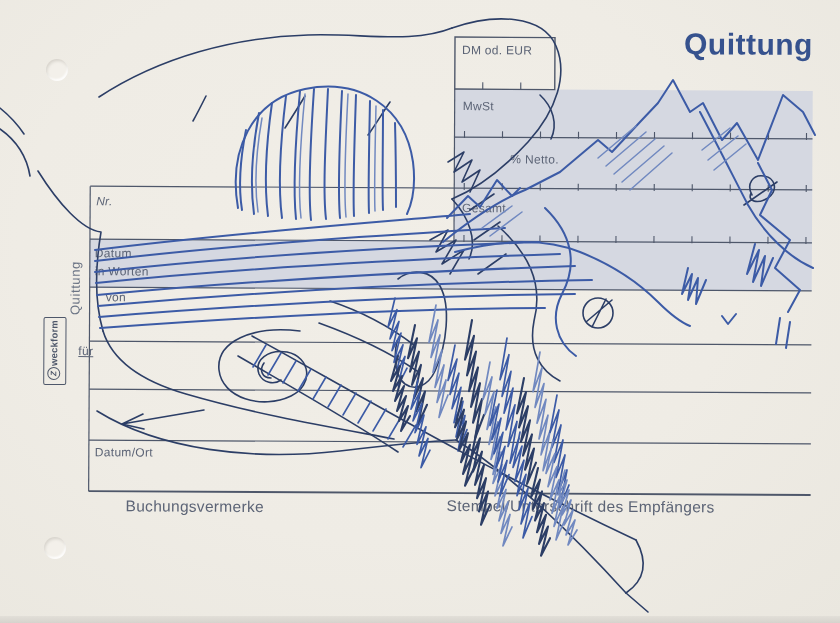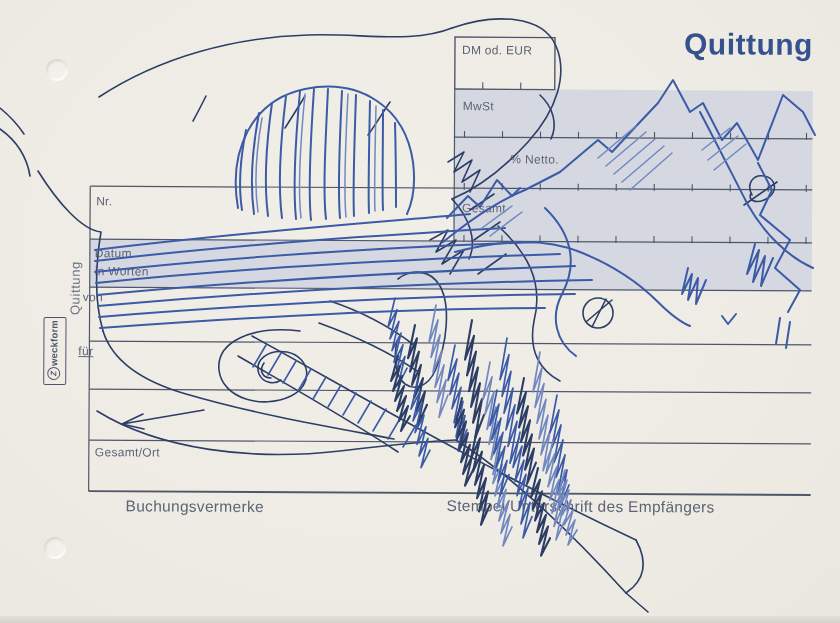--- a/index.html
+++ b/index.html
@@ -93,26 +93,26 @@
         </g>
     </svg>
 
     <div class="title">Quittung</div>
 
     <div class="lbl" style="left:462px;top:41px;">DM od. EUR</div>
     <div class="lbl" style="left:463px;top:97px;">MwSt</div>
     <div class="lbl" style="left:511px;top:150px;">% Netto.</div>
     <div class="lbl" style="left:463px;top:199px;">Gesamt</div>
 
-    <div class="lbl" style="left:97px;top:194px;">Nr.</div>
+    <div class="lbl" style="left:97px;top:194px;font-style:italic;">Nr.</div>
     <div class="lbl" style="left:96px;top:246px;">Datum</div>
     <div class="lbl" style="left:96px;top:264px;">in Worten</div>
-    <div class="lbl" style="left:84px;top:290px;">von</div>
+    <div class="lbl" style="left:107px;top:290px;">von</div>
     <div class="lbl" style="left:80px;top:344px;text-decoration:underline;">für</div>
-    <div class="lbl" style="left:97px;top:445px;">Gesamt/Ort</div>
+    <div class="lbl" style="left:97px;top:445px;">Datum/Ort</div>
     <div class="lbl bottom" style="left:96px;top:497px;padding-left:32px;">Buchungsvermerke</div>
     <div class="lbl bottom" style="left:449px;top:495px;">Stempel/Unterschrift des Empfängers</div>
 
     <div class="side-label">Quittung</div>
     <div class="logo-box">
       <div class="logo-inner">
         <span class="logo-z">Z</span>
         <span class="logo-rest">weckform</span>
       </div>
     </div>

